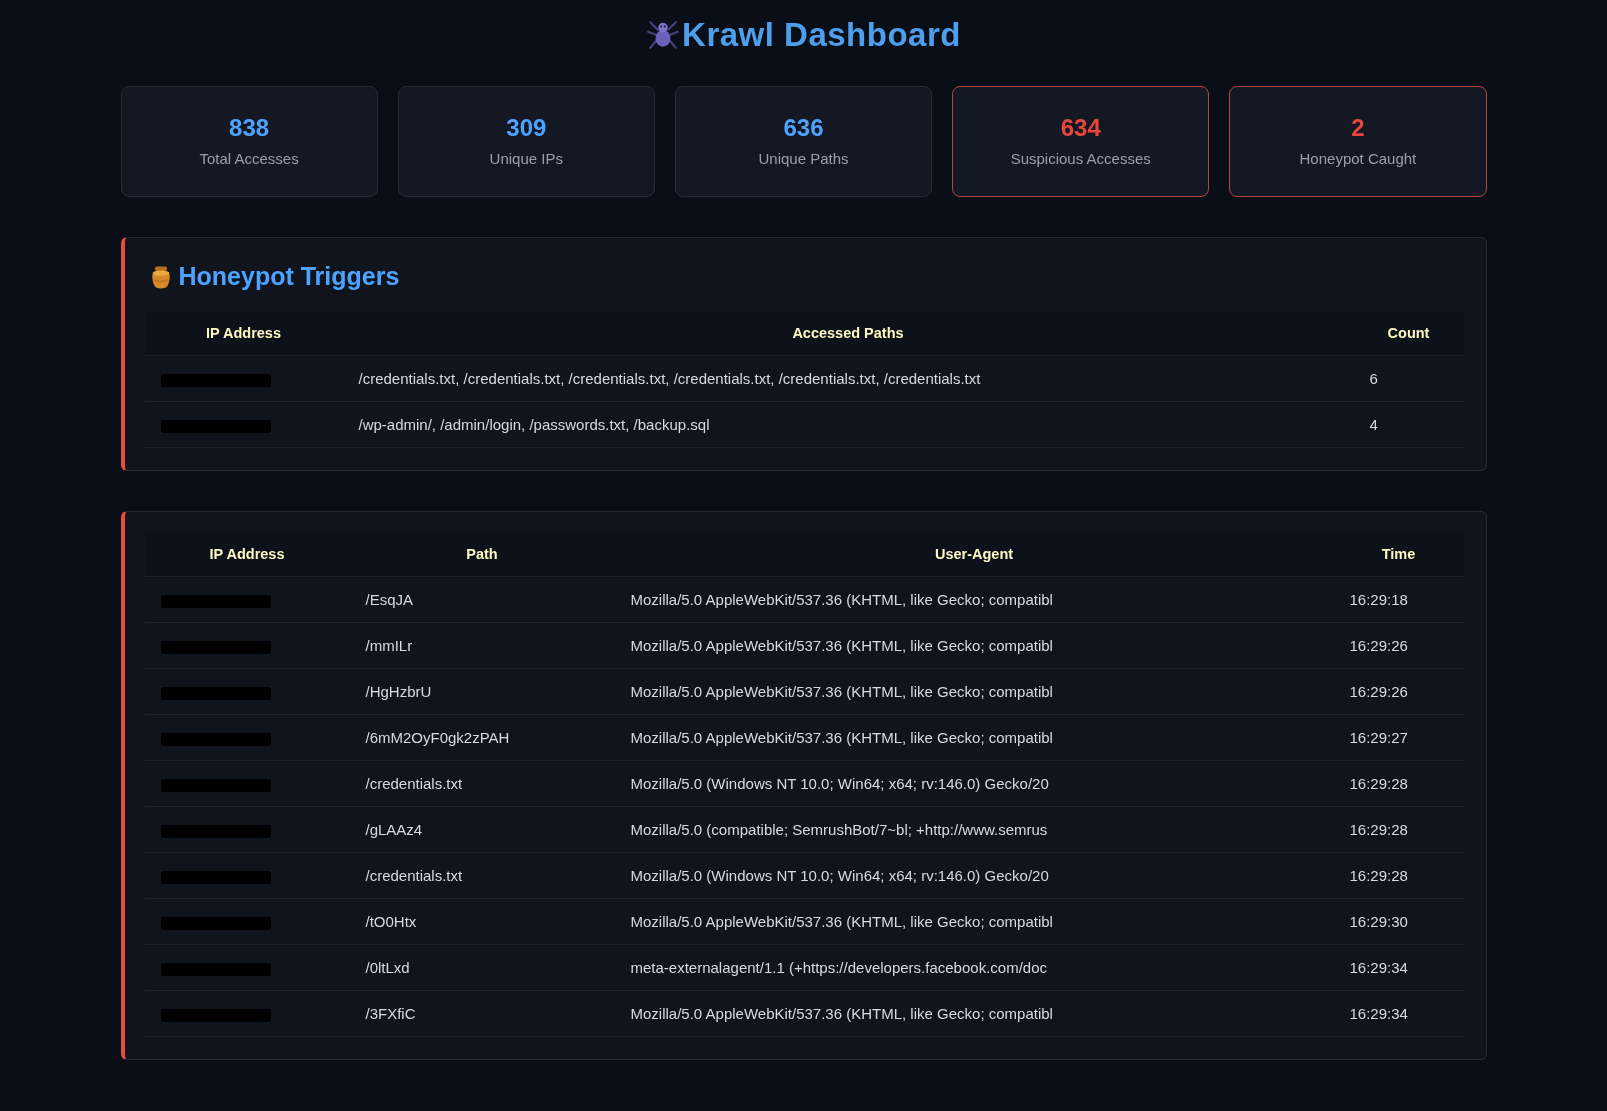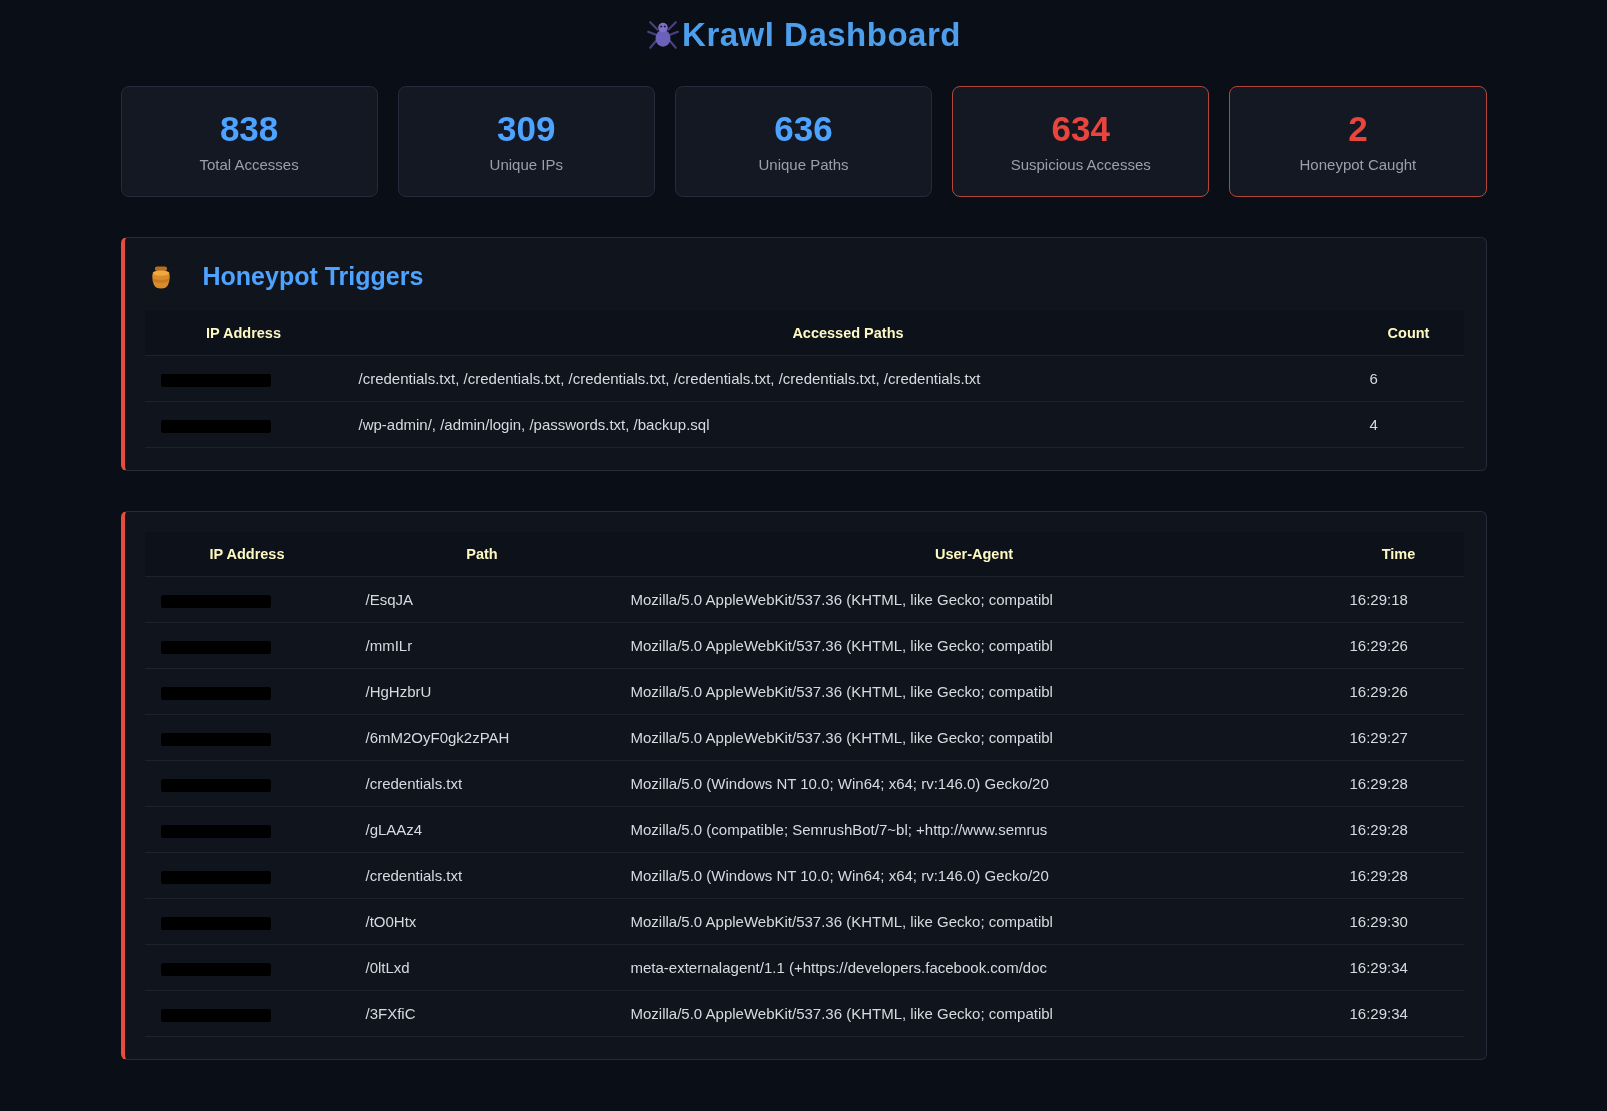--- a/index.html
+++ b/index.html
@@ -48,21 +48,21 @@
     border: 1px solid #242b3a;
     border-radius: 8px;
     display: flex;
     flex-direction: column;
     align-items: center;
     justify-content: center;
     gap: 10px;
   }
   .stat-card.alert { border-color: #b5453c; }
   .stat-value {
-    font-size: 35px;
+    font-size: 24px;
     font-weight: bold;
     color: #4da3ff;
     line-height: 1;
   }
   .stat-card.alert .stat-value { color: #e8453c; }
   .stat-label {
     font-size: 15px;
     color: #98a0ab;
   }
 
@@ -70,21 +70,21 @@
   .panel {
     margin-top: 40px;
     background: #10141d;
     border: 1px solid #252b38;
     border-left: 4px solid #e74c3c;
     border-radius: 6px;
     padding: 20px 22px 22px 20px;
   }
   .panel-heading {
     display: flex;
-    gap: 28px;
+    gap: 4px;
     margin: 4px 0 20px 2px;
   }
   .panel-heading h2 {
     margin: 0;
     font-size: 25px;
     font-weight: bold;
     color: #4da3ff;
   }
 
   

